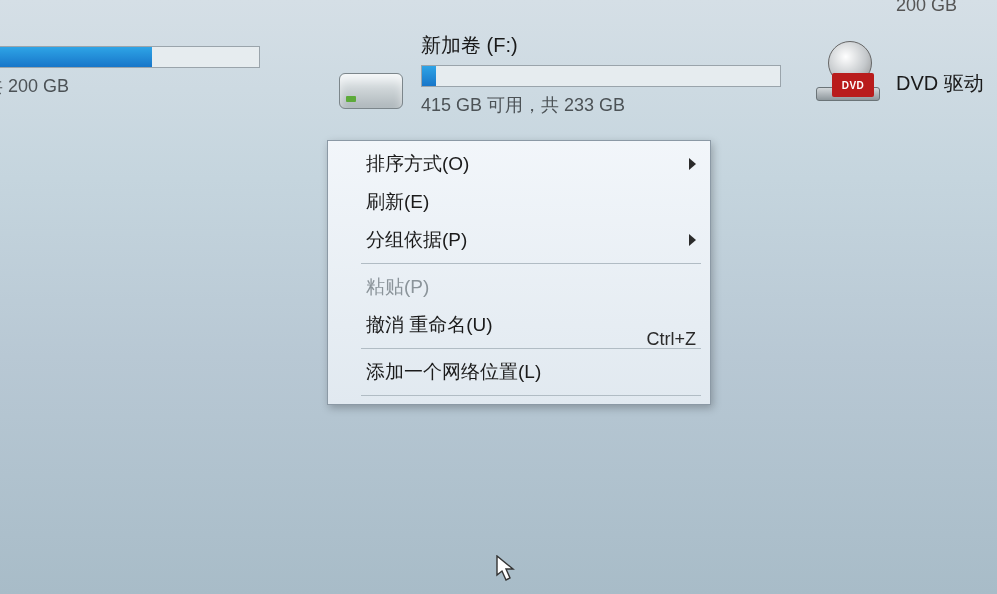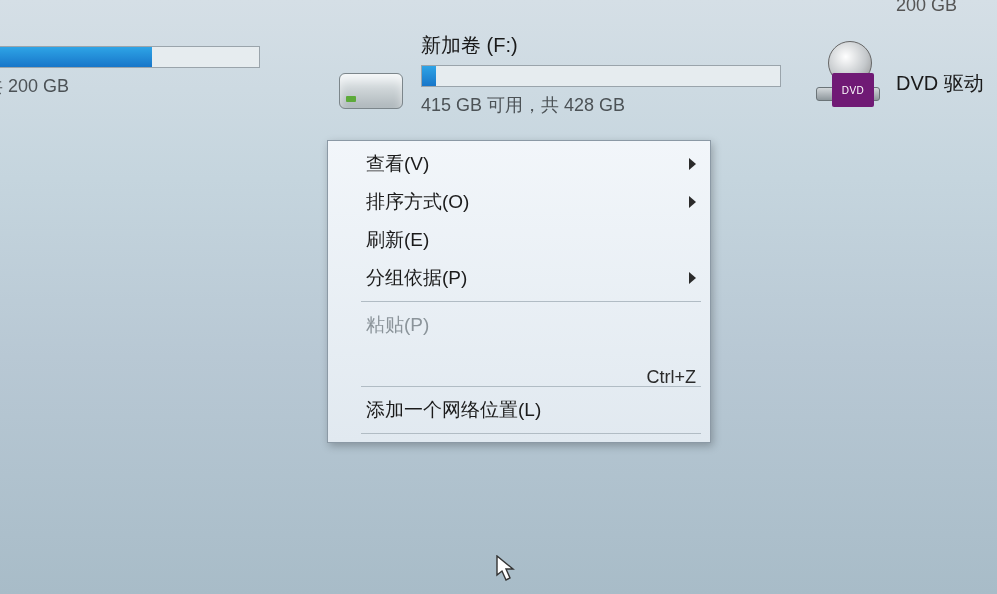--- a/index.html
+++ b/index.html
@@ -57,26 +57,26 @@
       position: absolute;
       left: 18px; top: -4px;
       width: 44px; height: 44px;
       border-radius: 50%;
       background: radial-gradient(circle at 40% 35%, #fff, #c5c9cc 55%, #888 100%);
       border: 1px solid #666;
     }
     .dvd-label {
       position: absolute;
       left: 22px; top: 28px;
-      width: 42px; height: 34px;
+      width: 42px; height: 24px;
       display: flex; align-items: center; justify-content: center;
-      background: #701a75;
+      background: #b91c1c;
       color: #fff;
       font-size: 10px;
-      font-weight: normal;
+      font-weight: bold;
       border-radius: 2px;
       letter-spacing: .5px;
     }
     .dvd-tray {
       position: absolute;
       left: 6px; top: 42px;
       width: 64px; height: 14px;
       background: linear-gradient(180deg,#d3d8db,#8e979c);
       border: 1px solid #6b7478;
       border-radius: 3px;
@@ -168,56 +168,53 @@
 
 <div class="drive drive-f">
   <div class="drive-icon">
     <div class="hdd-body"></div>
   </div>
   <div class="drive-body">
     <span class="drive-title">新加卷 (F:)</span>
     <div class="usage-bar">
       <div class="usage-fill" style="width:4%"></div>
     </div>
-    <div class="usage-text">415 GB 可用，共 428 GB</div>
+    <div class="usage-text">415 GB 可用，共 233 GB</div>
   </div>
 </div>
 
 <div class="drive drive-dvd">
   <div class="drive-icon">
     <div class="dvd-tray"></div>
     <div class="dvd-disc"></div>
     <div class="dvd-label">DVD</div>
   </div>
   <div class="drive-body">
     <span class="drive-title" style="margin-top:16px;">DVD 驱动</span>
   </div>
 </div>
 
 <div class="context-menu" id="ctx">
     <div class="menu-item">
-      <span>查看(V)</span>
-      <span class="submenu-arrow"></span>
-    </div>
-    <div class="menu-item">
       <span>排序方式(O)</span>
       <span class="submenu-arrow"></span>
     </div>
     <div class="menu-item">
       <span>刷新(E)</span>
     </div>
     <div class="menu-item">
       <span>分组依据(P)</span>
       <span class="submenu-arrow"></span>
     </div>
     <div class="menu-sep"></div>
     <div class="menu-item disabled">
       <span>粘贴(P)</span>
     </div>
     <div class="menu-item">
+      <span>撤消 重命名(U)</span>
       <span class="shortcut">Ctrl+Z</span>
     </div>
     <div class="menu-sep"></div>
     <div class="menu-item">
       <span>添加一个网络位置(L)</span>
     </div>
     <div class="menu-sep"></div>
   </div>
 
 <div class="cursor">

